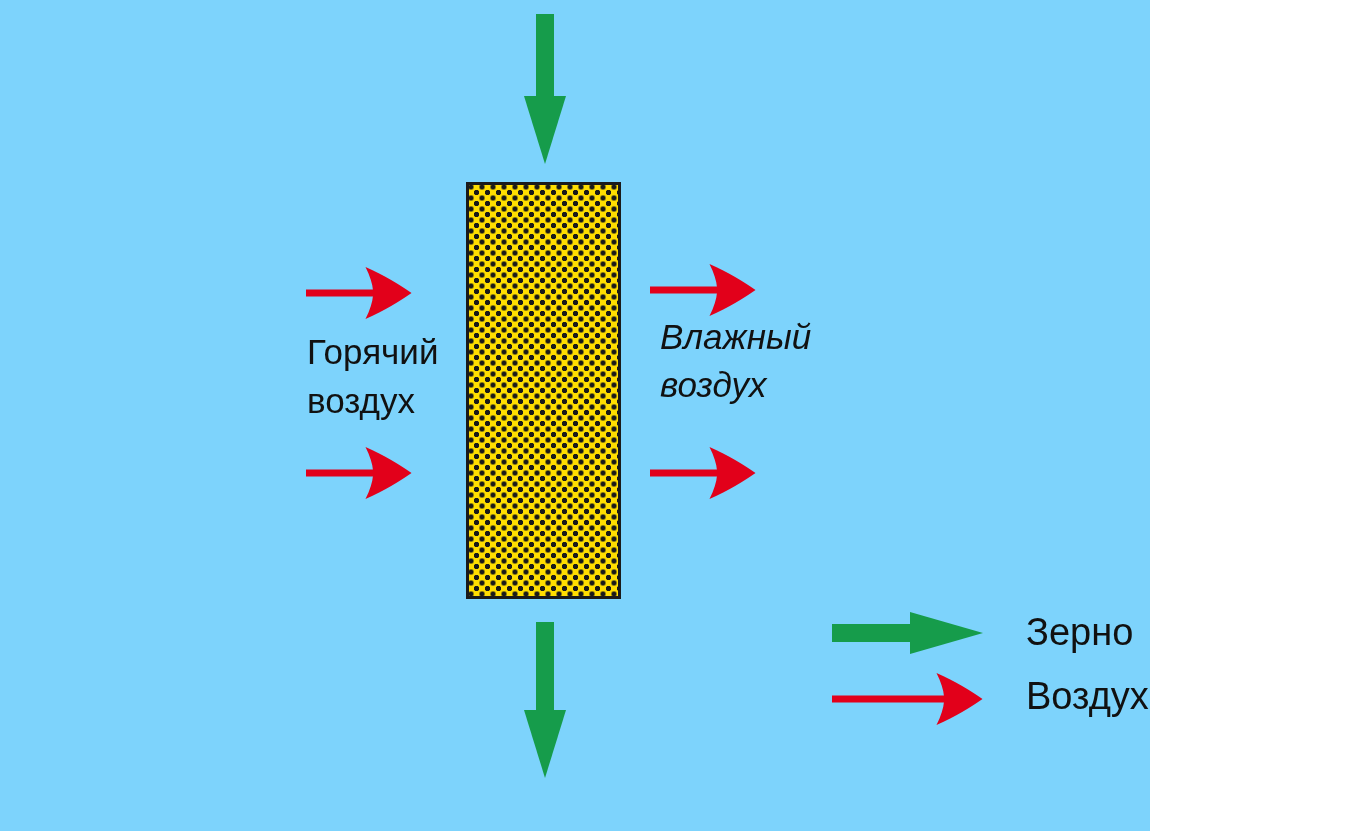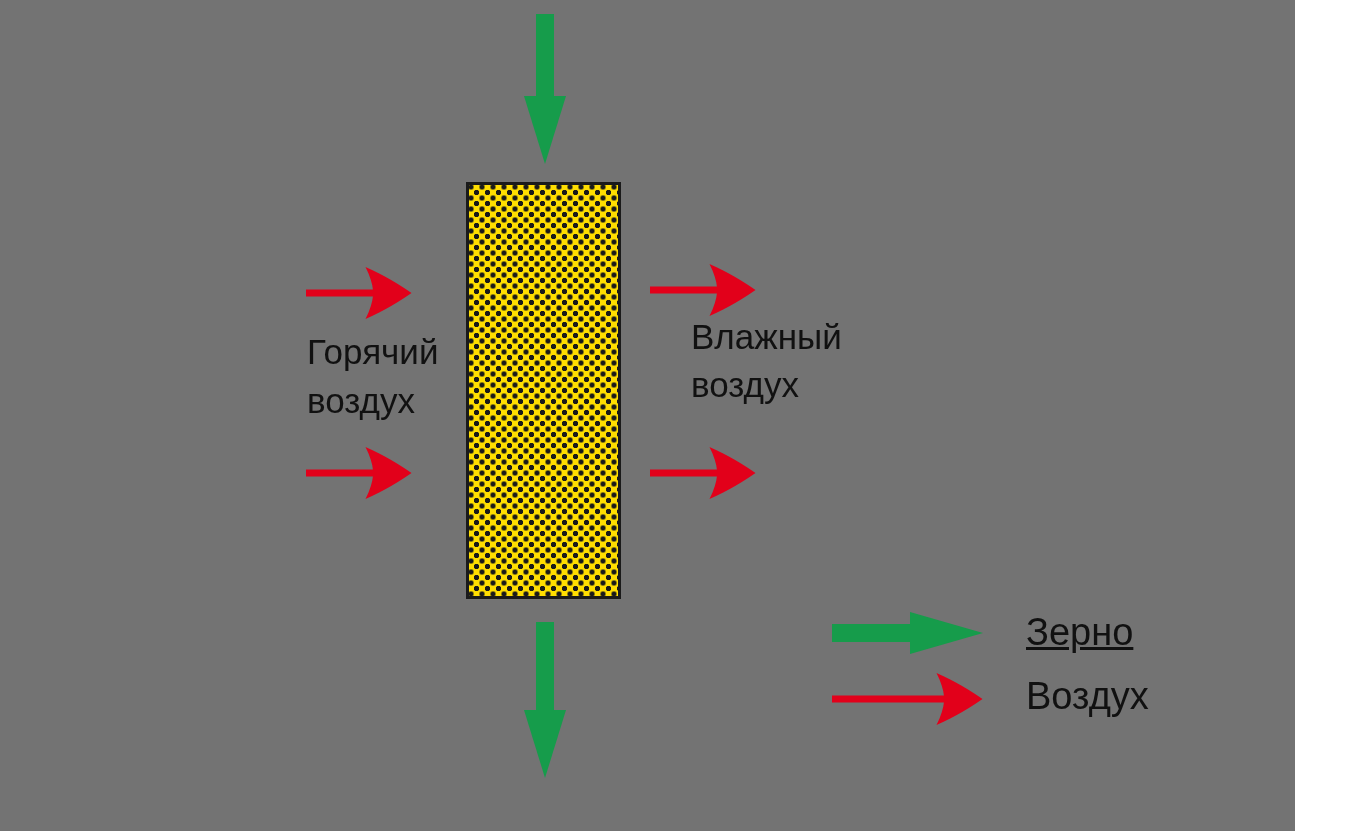--- a/index.html
+++ b/index.html
@@ -3,23 +3,23 @@
 <meta charset="utf-8">
 <style>
   html, body {
     margin: 0;
     padding: 0;
     background: #ffffff;
     font-family: "Liberation Sans", "DejaVu Sans", sans-serif;
   }
   #canvas {
     position: relative;
-    width: 1295px;
+    width: 1150px;
     height: 831px;
-    background: #737373;
+    background: #7dd3fc;
     overflow: hidden;
   }
   .abs { position: absolute; }
 
   
   .dryer-box {
     left: 466px;
     top: 182px;
     width: 155px;
     height: 417px;
@@ -33,30 +33,30 @@
     background-position: 2px 2px, 7.5px 7.5px;
   }
 
   .diagram-label {
     color: #111111;
     font-size: 35px;
     font-weight: 400;
     white-space: nowrap;
   }
   .label-hot-air  { left: 307px; top: 327px; line-height: 49px; }
-  .label-exhaust  { left: 691px; top: 313px; line-height: 48px; }
+  .label-exhaust  { left: 660px; top: 313px; line-height: 48px; font-style: italic; }
 
   .legend-label {
     color: #111111;
     font-size: 38px;
     font-weight: 400;
     line-height: 44px;
     white-space: nowrap;
   }
-  .legend-grain-label { left: 1026px; top: 610px; text-decoration: underline; }
+  .legend-grain-label { left: 1026px; top: 610px; }
   .legend-air-label   { left: 1026px; top: 674px; }
 
   
   .grain-arrow-in   { left: 524px; top: 14px;  }
   .grain-arrow-out  { left: 524px; top: 622px; }
   .air-arrow-left-1 { left: 306px; top: 265px; }
   .air-arrow-left-2 { left: 306px; top: 445px; }
   .air-arrow-right-1{ left: 650px; top: 262px; }
   .air-arrow-right-2{ left: 650px; top: 445px; }
   .legend-grain-arrow { left: 832px; top: 612px; }

